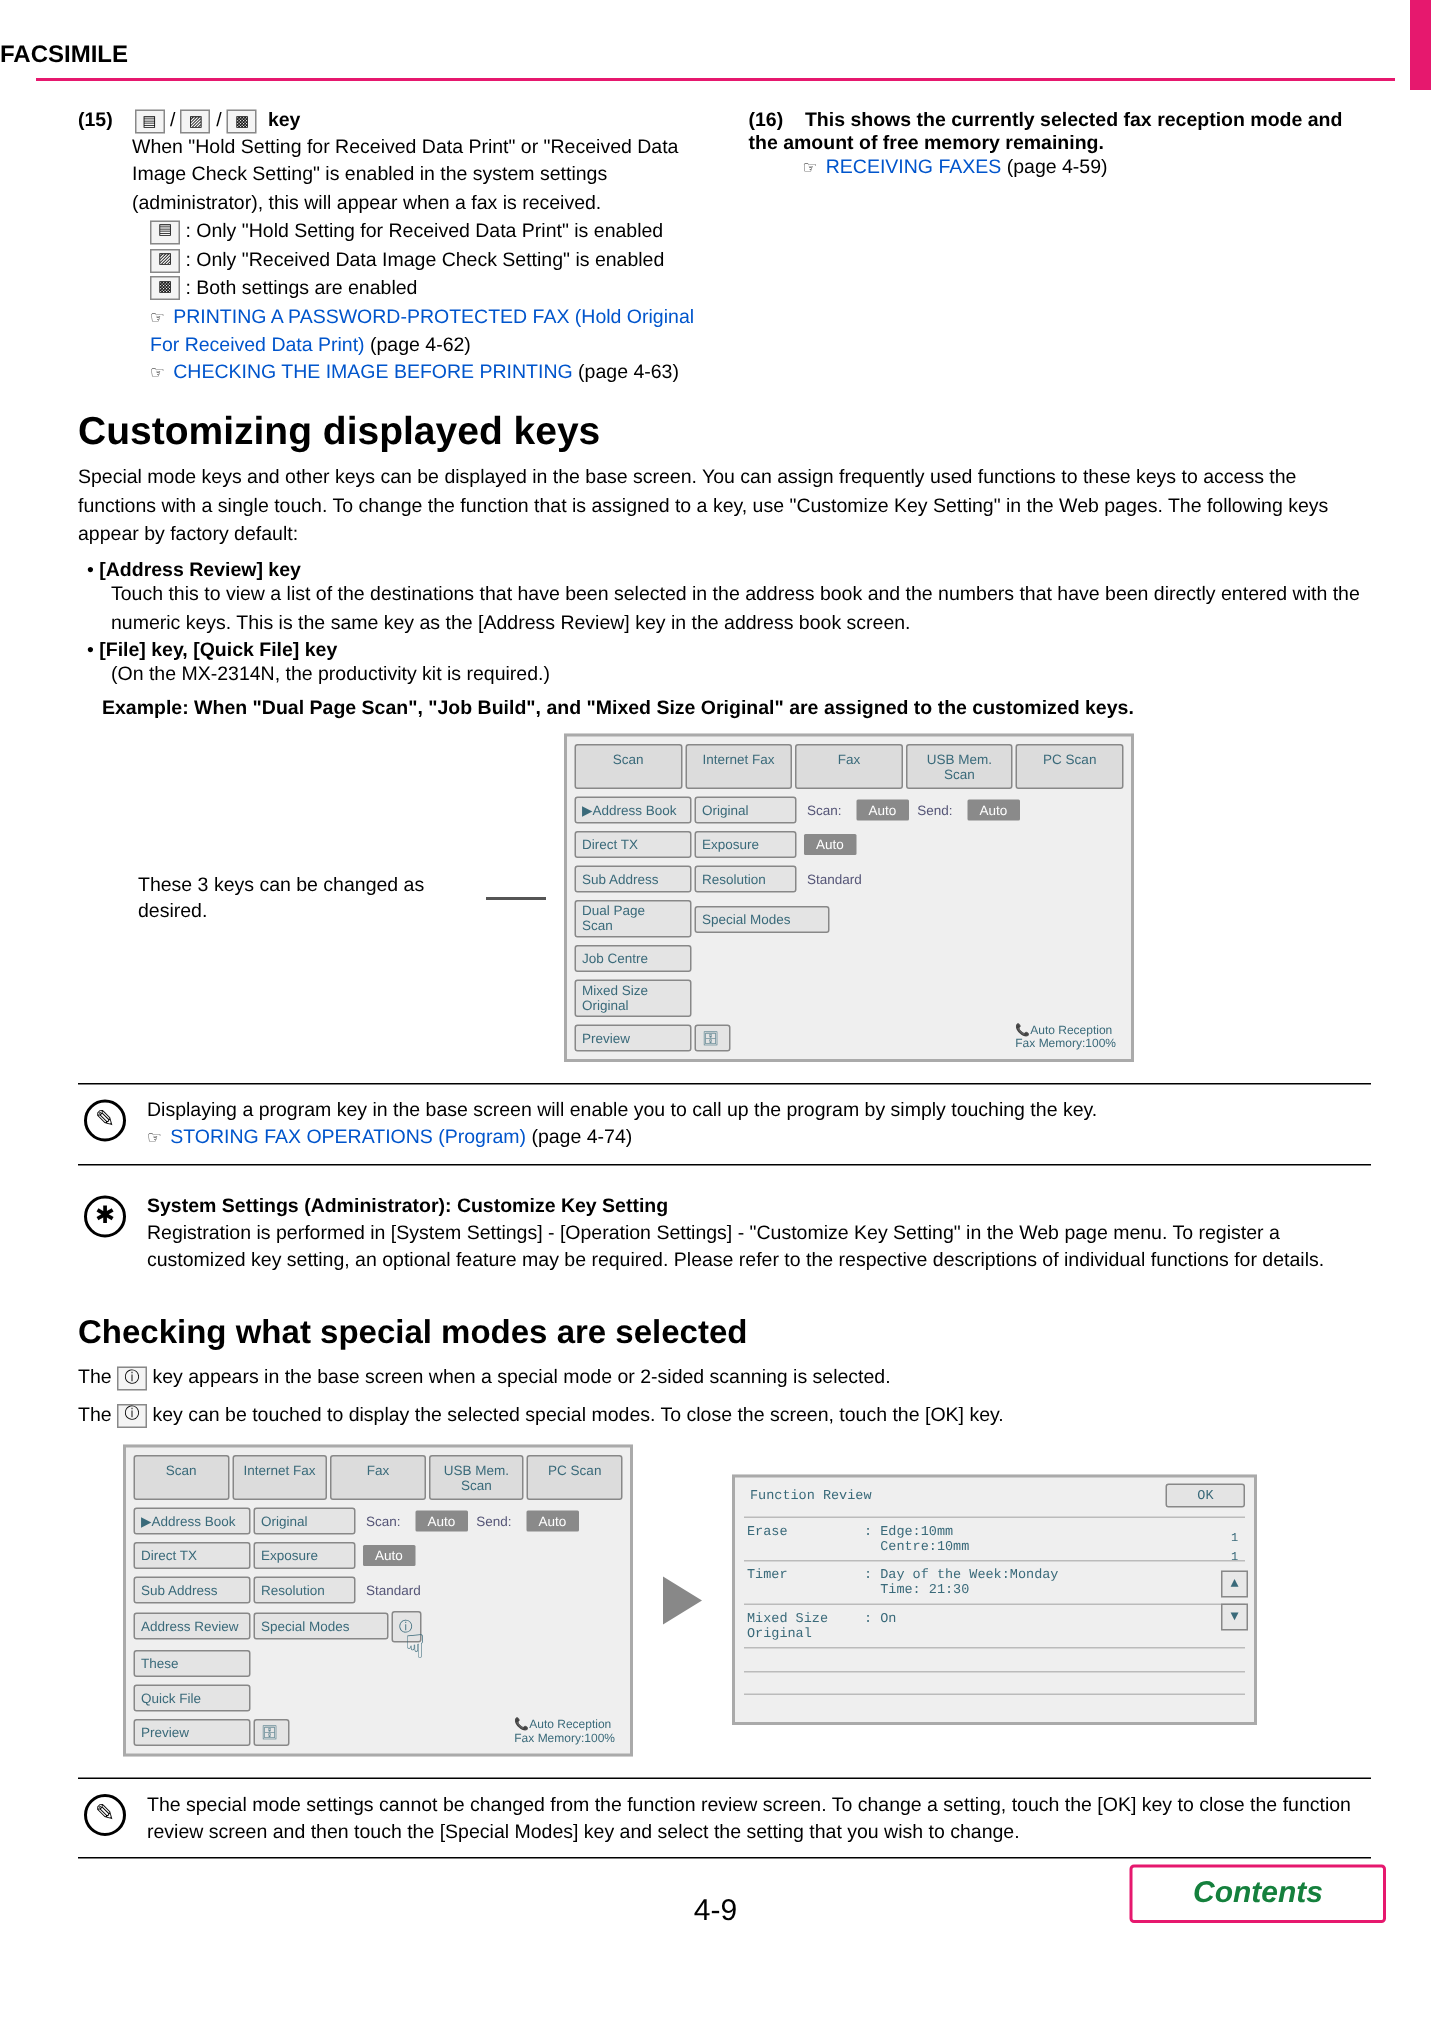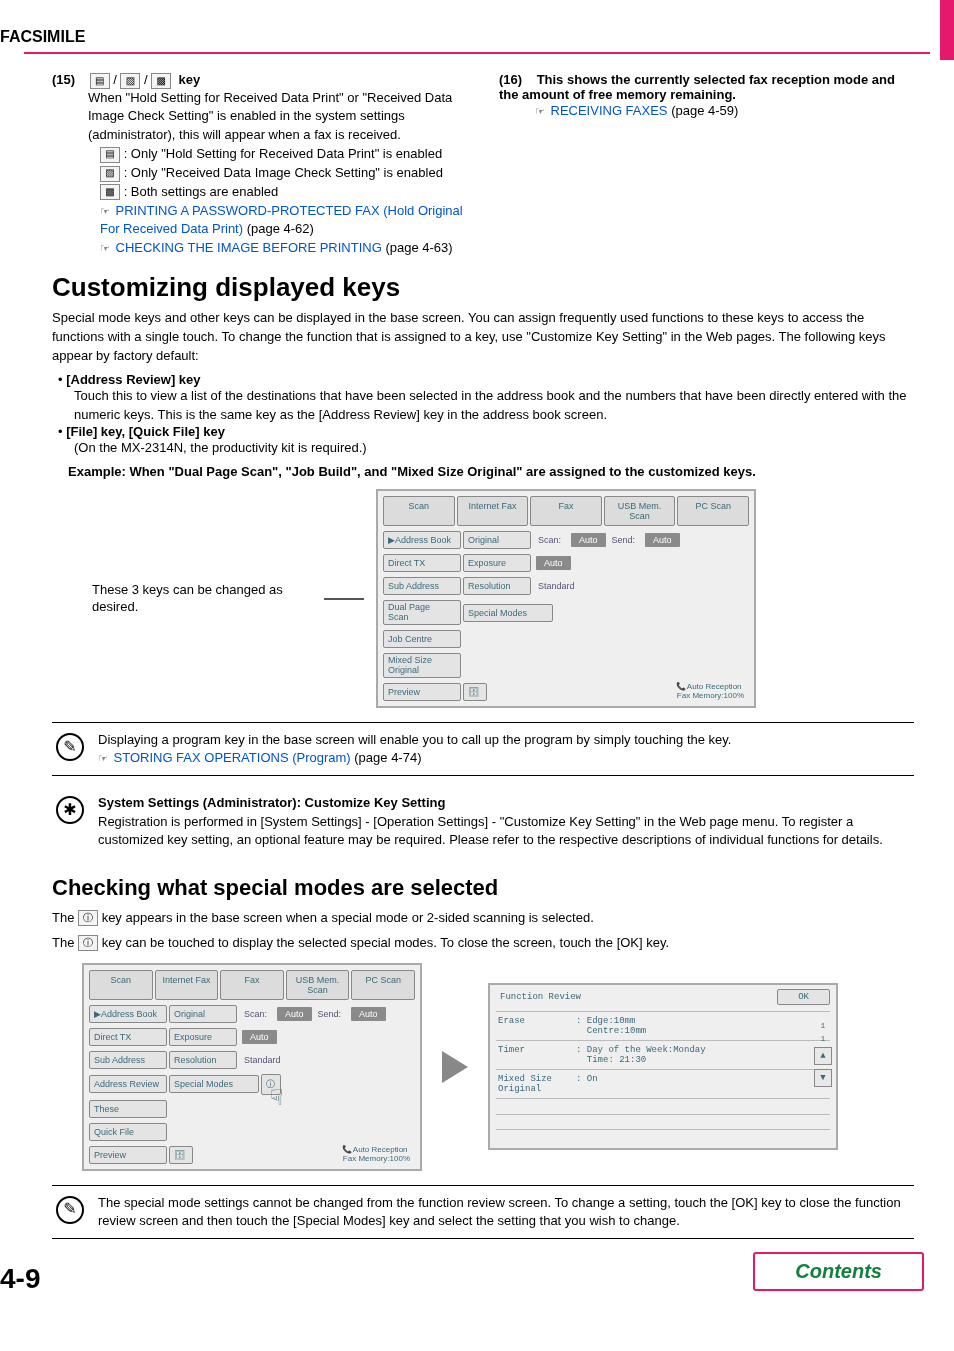--- a/index.html
+++ b/index.html
@@ -164,23 +164,23 @@
     align-items: center;
   }
   .scroll-num { font-size: 8px; }
   .scroll-btn {
     border: 1px solid #888; background: #e8e8e8;
     width: 18px; height: 18px;
     display: flex; align-items: center; justify-content: center;
   }
 
   .page-num {
-    text-align: left;
-    font-size: 28px;
-    font-weight: bold;
+    text-align: center;
+    font-size: 20px;
+    font-weight: normal;
     margin: 24px 0 10px 0;
   }
   .contents-btn {
     position: absolute;
     right: 30px; bottom: 14px;
     border: 2px solid #e6186e;
     border-radius: 3px;
     padding: 6px 40px;
     color: #15803d;
     font-weight: bold;

